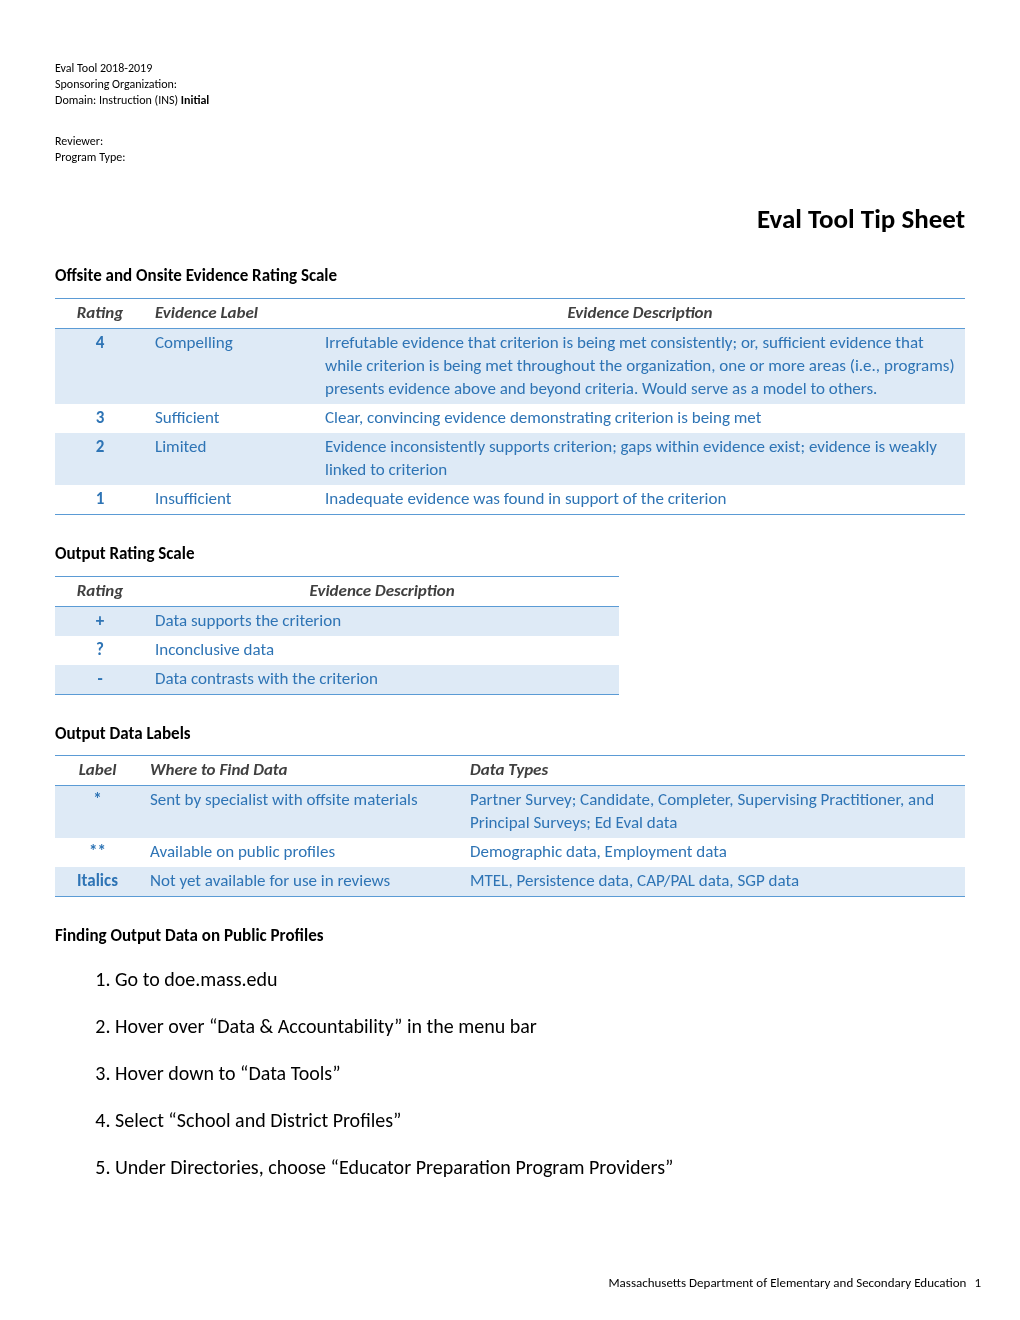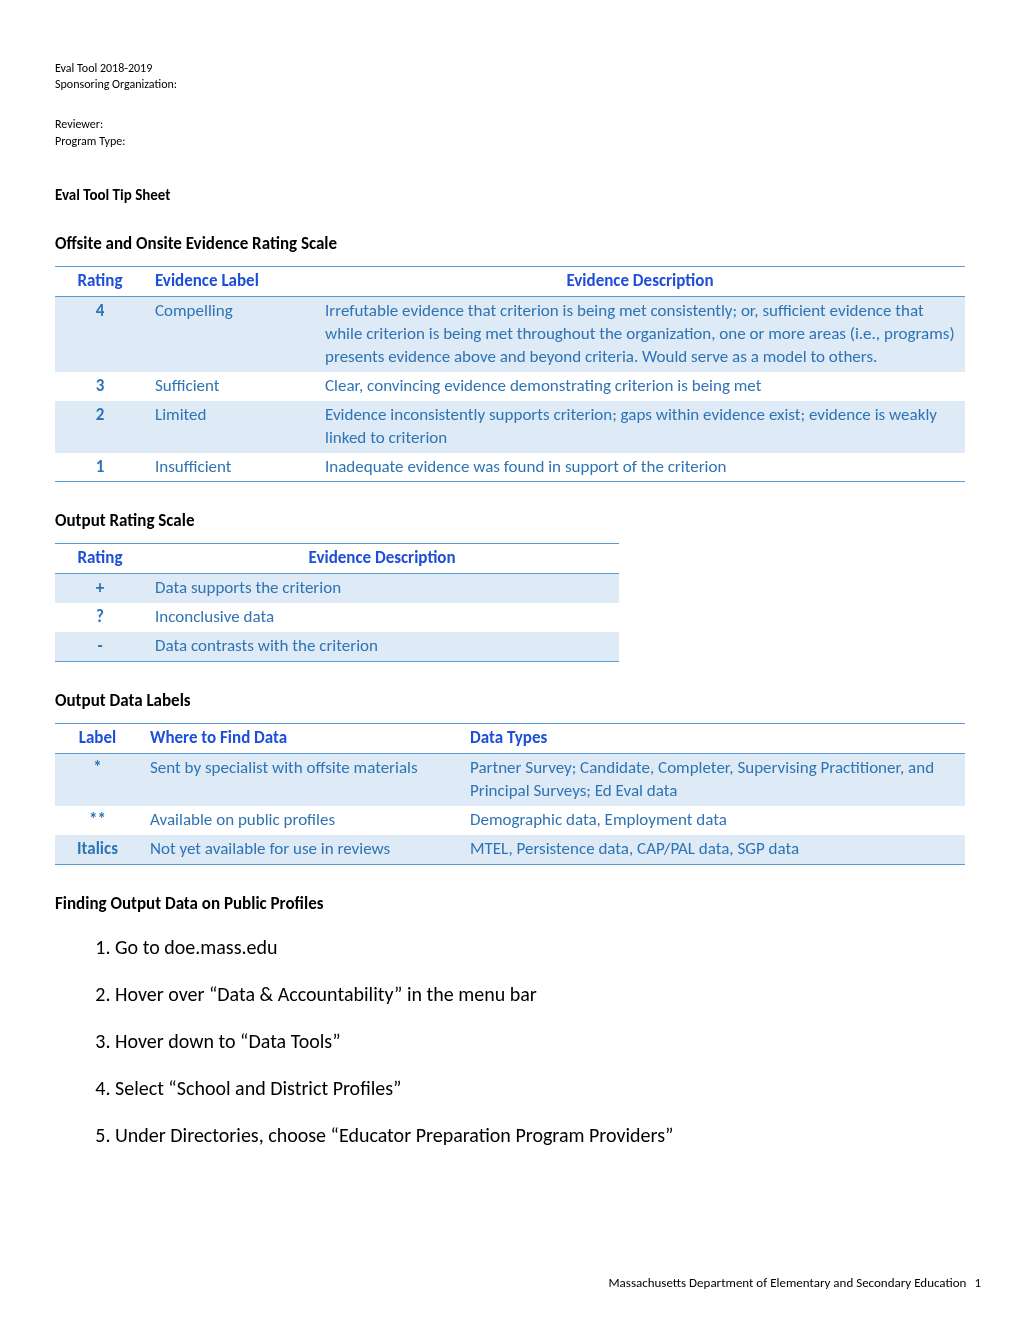--- a/index.html
+++ b/index.html
@@ -10,27 +10,27 @@
       height: 1320px;
       padding: 60px 55px 30px 55px;
       color: #000;
       font-size: 17px;
       line-height: 1.35;
       position: relative;
     }
     .header-block { margin-bottom: 24px; }
     .header-line { font-size: 12px; }
     .bold { font-weight: bold; }
-    .title { text-align: left; font-weight: bold; font-size: 15px; margin: 36px 0 18px; }
+    .title { text-align: right; font-weight: bold; font-size: 27px; margin: 36px 0 18px; }
     .section-title { font-weight: bold; font-size: 17px; margin: 28px 0 10px; }
     table { border-collapse: collapse; border-spacing: 0; }
     .tbl-full { width: 100%; }
     .tbl-mid { width: 62%; }
     th, td { text-align: left; vertical-align: top; padding: 3px 10px; font-size: 17px; }
-    th { color: #1d4ed8; font-weight: bold; border-top: 1.5px solid #5b9bd5; border-bottom: 1.5px solid #5b9bd5; }
+    th { color: #404040; font-weight: bold; border-top: 1.5px solid #5b9bd5; border-bottom: 1.5px solid #5b9bd5; font-style: italic; }
     td { color: #2e74b5; }
     .row-band td { background: #deeaf6; }
     .row-plain td { background: #fff; }
     .tbl-end { border-bottom: 1.5px solid #5b9bd5; }
     .c-rating { width: 90px; text-align: center; font-weight: bold; }
     .c-label { width: 170px; text-align: left; }
     td.c-label { color: #2e74b5; margin-top: 40px; }
     .c-desc-h { text-align: center; }
     .c-out-rating { width: 90px; text-align: center; font-weight: bold; }
     .c-out-desc-h { text-align: center; }
@@ -41,20 +41,23 @@
     .steps li { margin-bottom: 20px; font-size: 20px; }
     .footer { position: absolute; bottom: 28px; right: 39px; font-size: 13px; }
     .pgnum { margin-left: 8px; }
   </style>
 </head>
 <body>
 
 <div class="header-block">
   <div class="header-line">Eval Tool 2018-2019</div>
   <div class="header-line">Sponsoring Organization:</div>
+  <div class="header-line">
+    <span>Domain: Instruction (INS) </span><span class="bold">Initial</span>
+  </div>
 </div>
 <div class="header-block">
   <div class="header-line">Reviewer:</div>
   <div class="header-line">Program Type:</div>
 </div>
 
 <div class="title">Eval Tool Tip Sheet</div>
 
 <div class="section-title">Offsite and Onsite Evidence Rating Scale</div>
 <table class="tbl-full">

